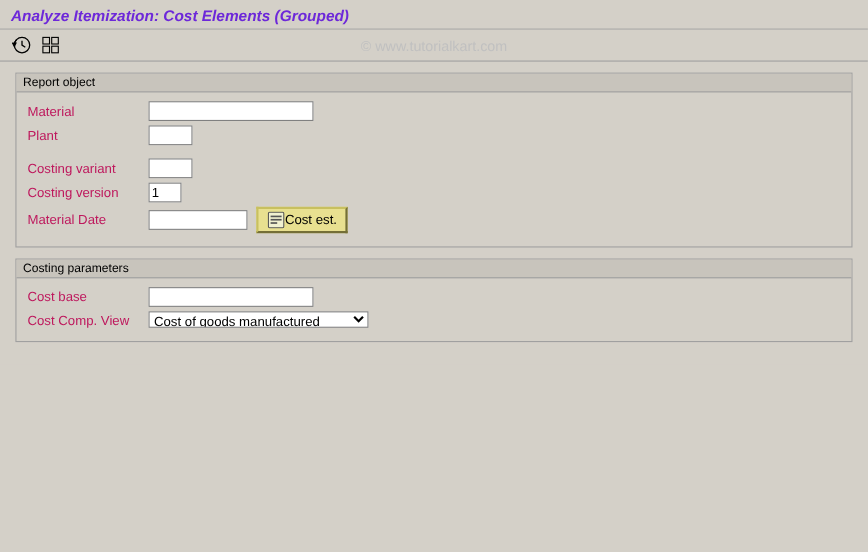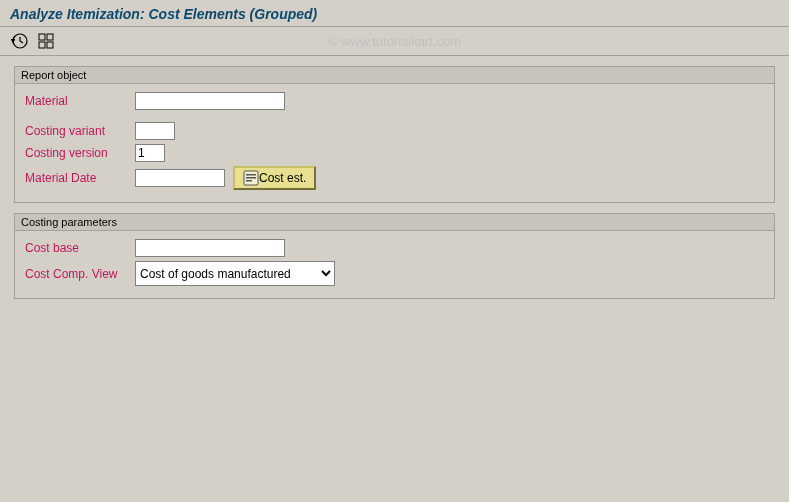--- a/index.html
+++ b/index.html
@@ -20,21 +20,21 @@
     .title-bar {
       background-color: #d4d0c8;
       padding: 6px 10px 4px 10px;
       border-bottom: 1px solid #a0a0a0;
     }
 
     .title-bar h1 {
       font-size: 14px;
       font-weight: bold;
       font-style: italic;
-      color: #0c4a6e;
+      color: #6d28d9;
     }
 
     .toolbar {
       background-color: #d4d0c8;
       padding: 4px 10px;
       display: flex;
       align-items: center;
       gap: 6px;
       border-bottom: 1px solid #a0a0a0;
       position: relative;
@@ -146,21 +146,21 @@
     }
 
     .cost-est-icon {
       width: 16px;
       height: 16px;
     }
 
     .select-field {
       border: 1px solid #808080;
       background-color: #fff;
-      height: 25px;
+      height: 15px;
       font-size: 12px;
       width: 200px;
       outline: none;
       cursor: pointer;
     }
   </style>
 </head>
 <body>
 
 <div class="title-bar">
@@ -195,20 +195,24 @@
 
   <div class="section">
     <div class="section-header">Report object</div>
     <div class="section-body">
 
       <div class="form-row">
         <span class="form-label">Material</span>
         <input class="form-input input-material" type="text" value="" style="">
       </div>
 
+      <div class="form-row">
+        <span class="form-label">Plant</span>
+        <input class="form-input input-plant" type="text" value="" style="">
+      </div>
 
       <div class="spacer"></div>
 
       <div class="form-row">
         <span class="form-label">Costing variant</span>
         <input class="form-input input-costing-variant" type="text" style="">
       </div>
 
       <div class="form-row">
         <span class="form-label">Costing version</span>

